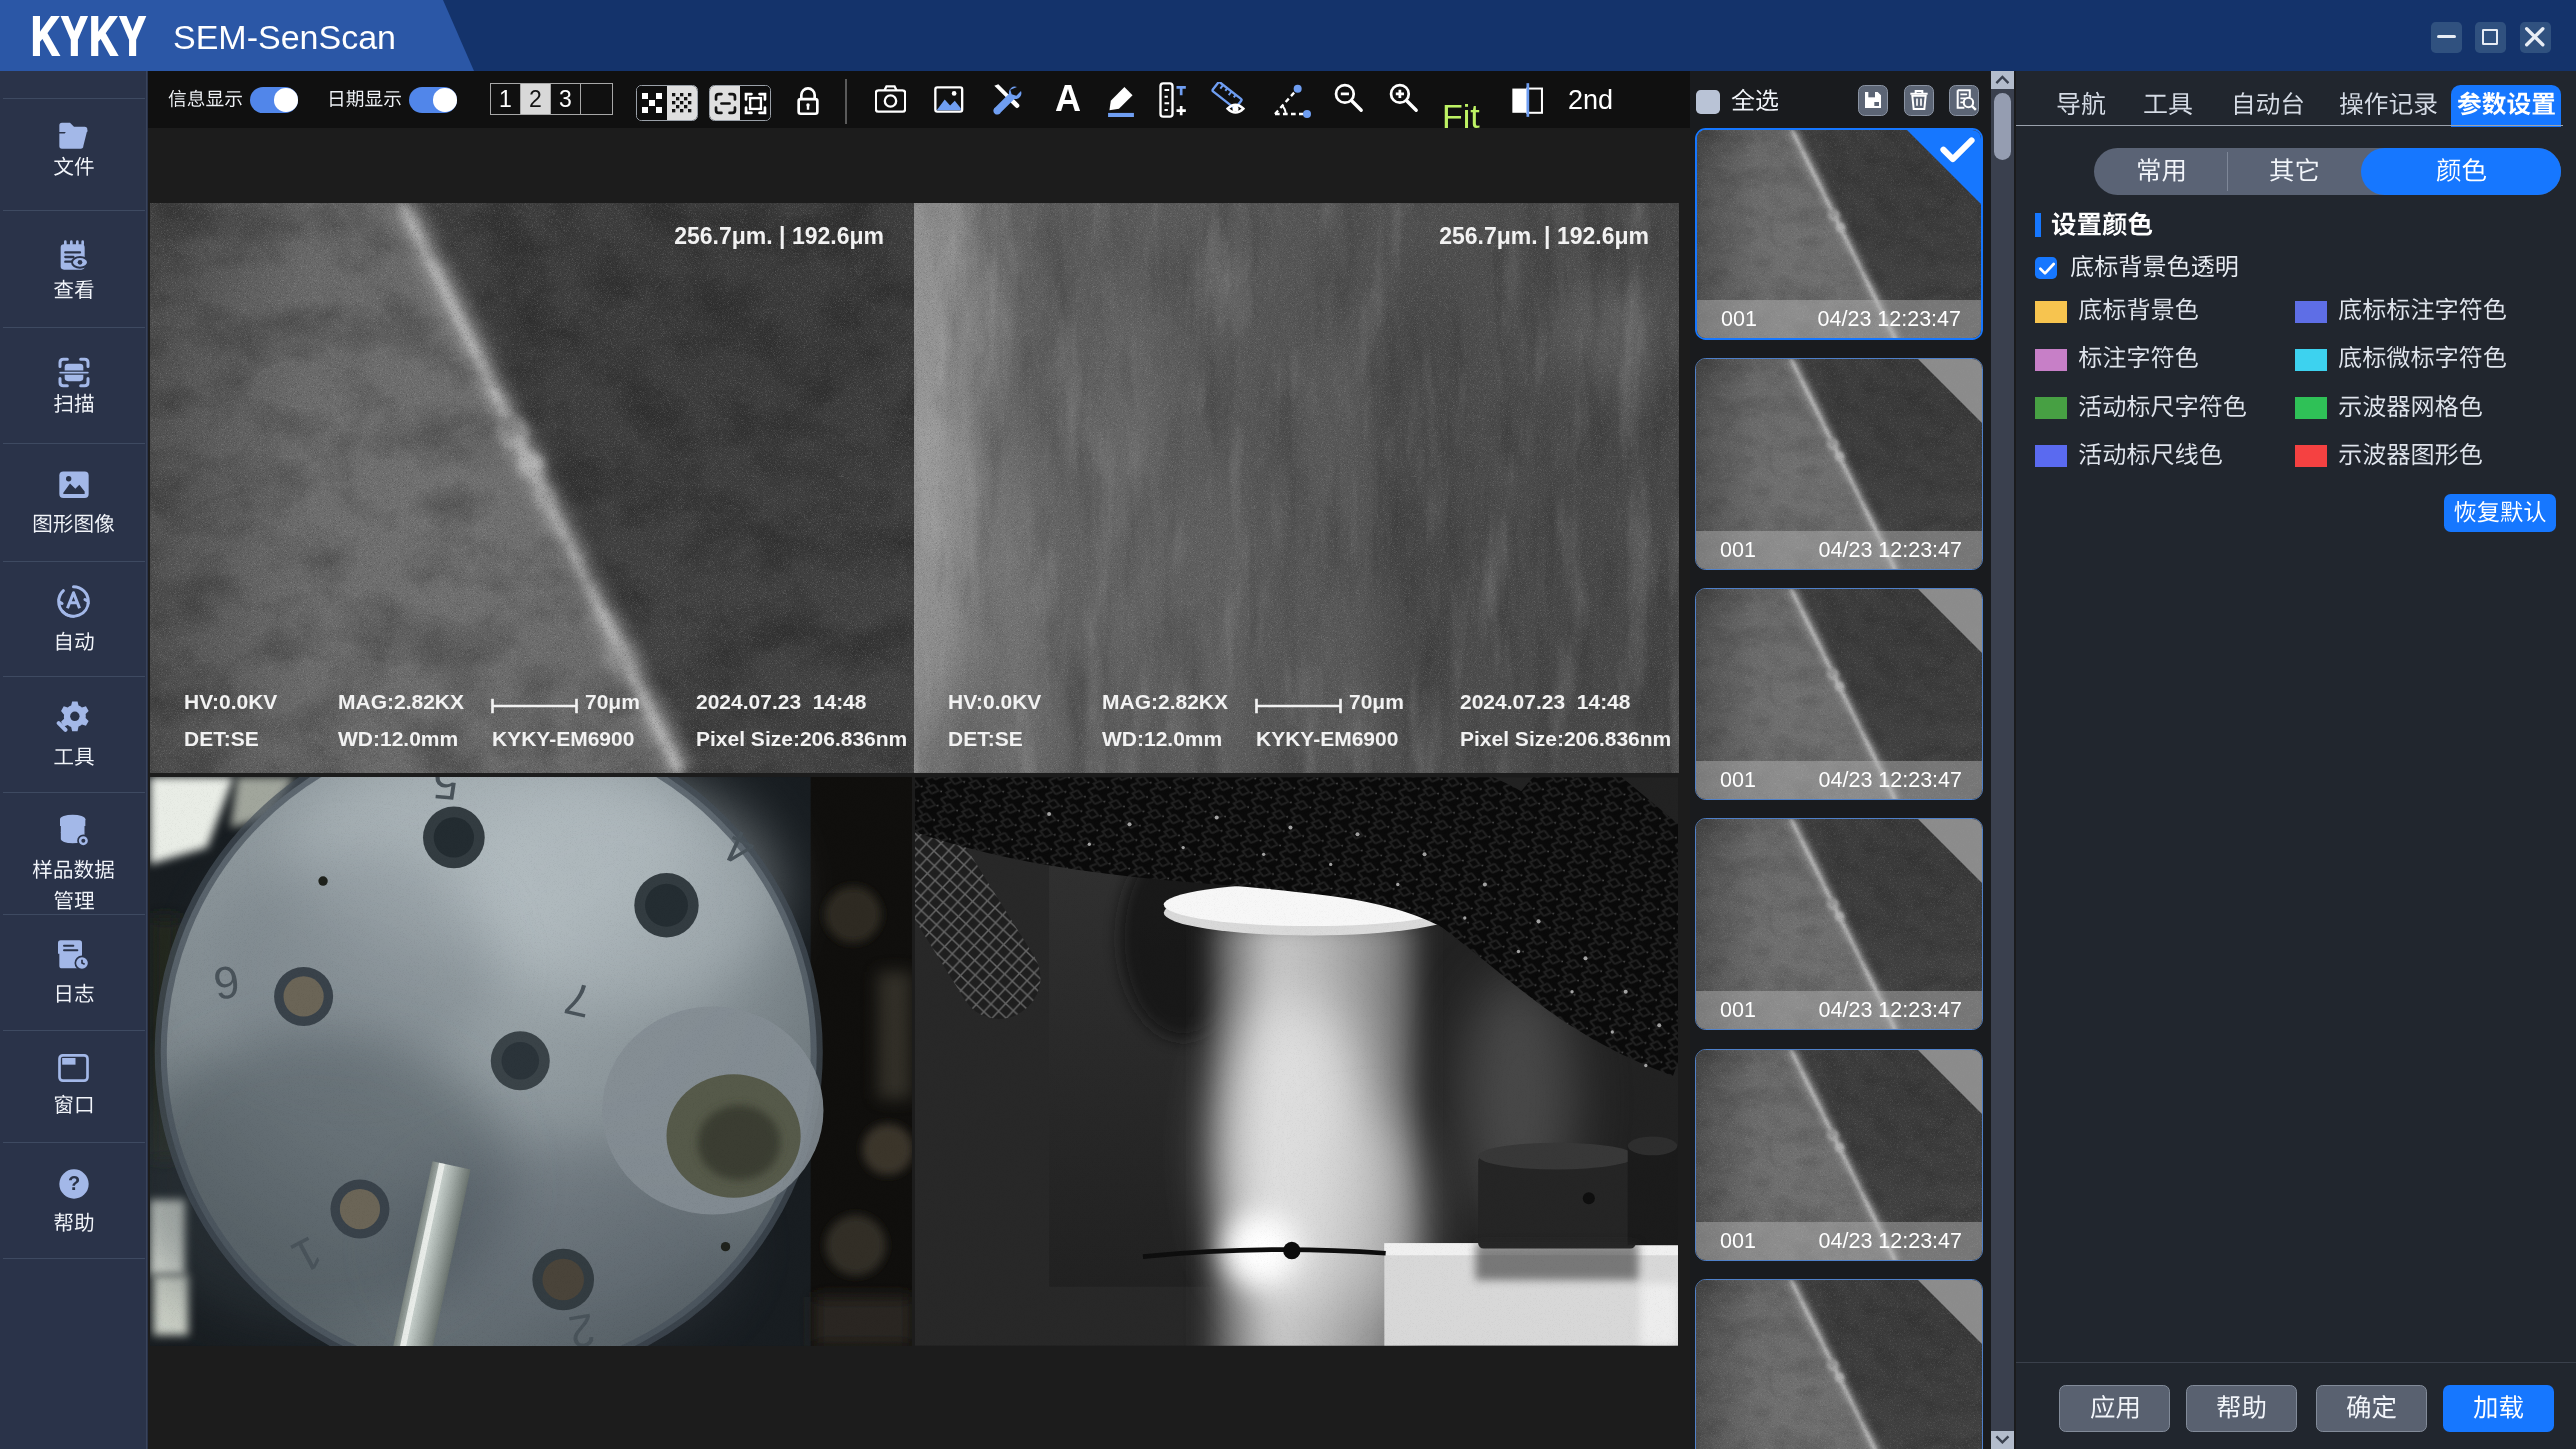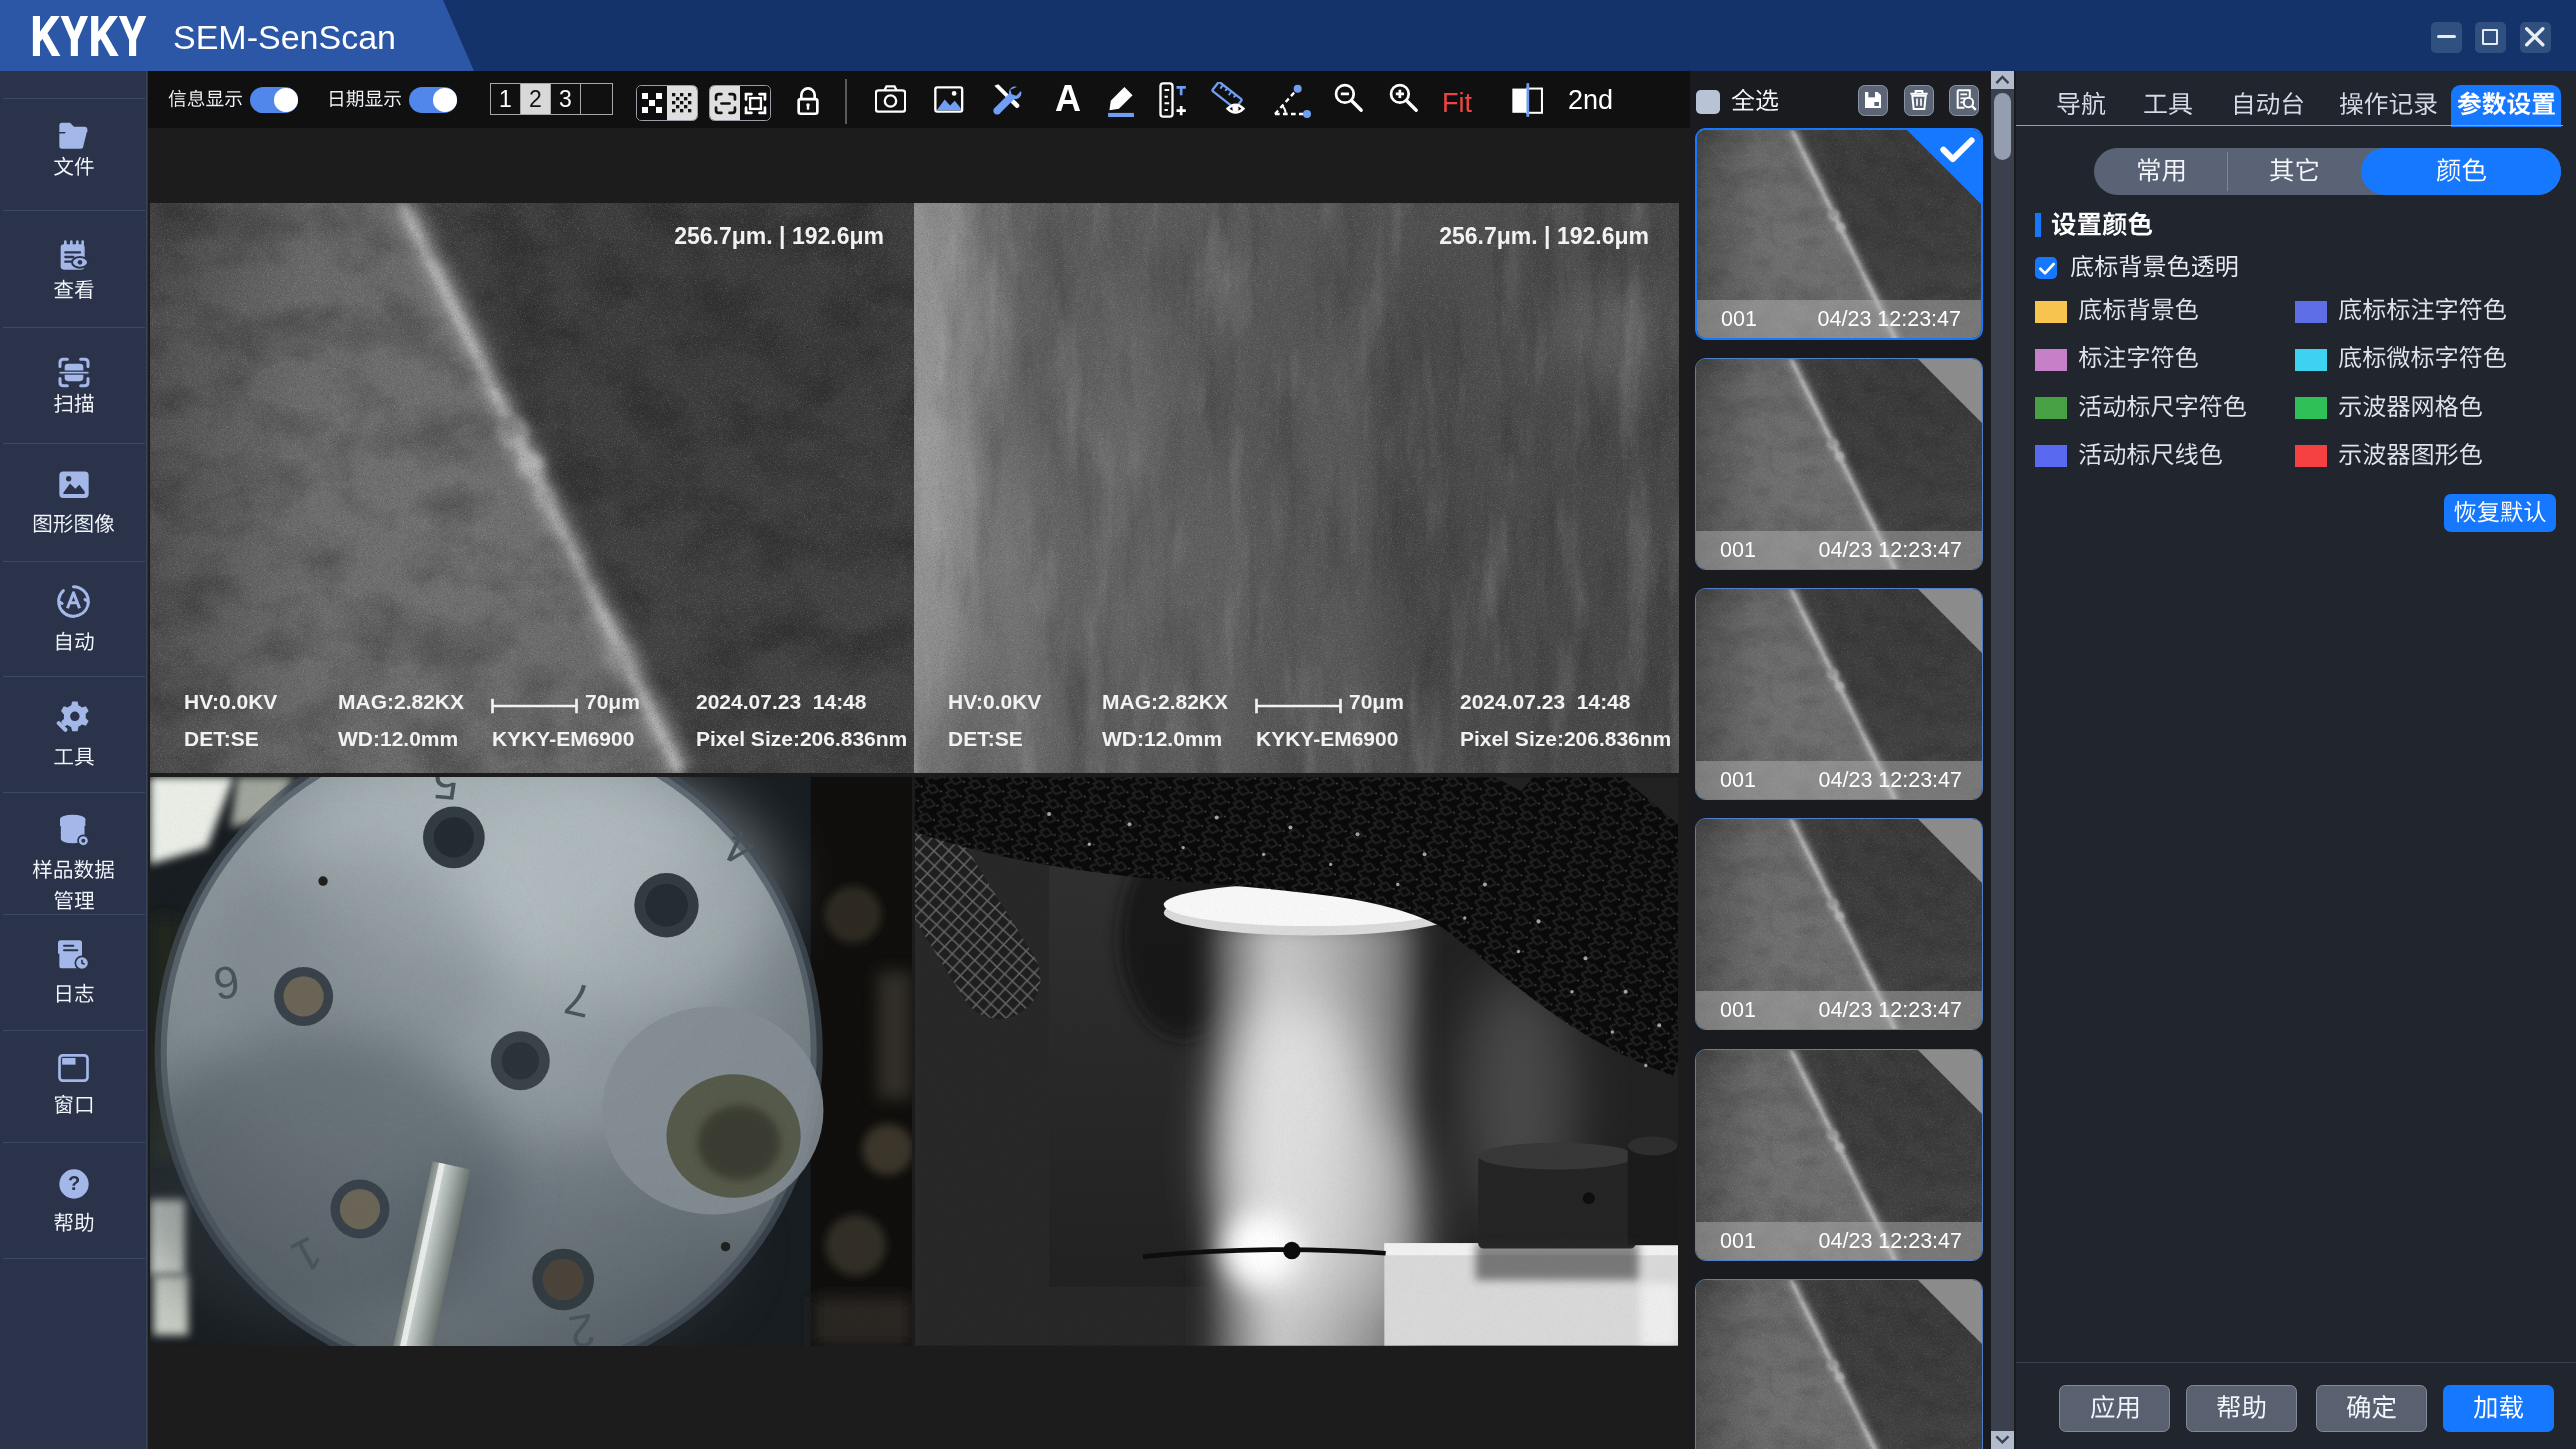--- a/index.html
+++ b/index.html
@@ -138,21 +138,21 @@
 <svg class="abs" style="left:1334px;top:83px" width="34" height="34" viewBox="0 0 50 50">
     <circle cx="16" cy="16" r="13" fill="none" stroke="#fff" stroke-width="4"></circle>
     <path d="M26 26 L40 40" stroke="#fff" stroke-width="5" stroke-linecap="round"></path>
     <path d="M10 16 h12" stroke="#fff" stroke-width="4"></path>
   </svg>
 <svg class="abs" style="left:1389px;top:83px" width="34" height="34" viewBox="0 0 50 50">
     <circle cx="16" cy="16" r="13" fill="none" stroke="#fff" stroke-width="4"></circle>
     <path d="M26 26 L40 40" stroke="#fff" stroke-width="5" stroke-linecap="round"></path>
     <path d="M10 16 h12 M16 10 v12" stroke="#fff" stroke-width="4"></path>
   </svg>
-<div class="abs" style="left:1442px;top:84px;width:54px;height:38px;color:#ef4444;font-size:27px;line-height:38px">Fit</div>
+<div class="abs" style="left:1442px;top:97px;width:54px;height:38px;color:#bef264;font-size:34px;line-height:38px">Fit</div>
 <svg class="abs" style="left:1511px;top:83px" width="35" height="34" viewBox="0 0 52 50">
     <rect x="2" y="8" width="22" height="36" fill="#fff"></rect>
     <rect x="24" y="8" width="22" height="36" fill="none" stroke="#fff" stroke-width="3"></rect>
     <rect x="23" y="0" width="4" height="50" fill="#6f9ef2"></rect>
   </svg>
 <div class="abs" style="left:1568px;top:81px;width:67px;height:38px;color:#fff;font-size:27px;line-height:38px">2nd</div>
 <div class="abs" style="left:0;top:71px;width:148px;height:1378px;background:#2A3349"></div>
 <div class="abs" style="left:146px;top:71px;width:1.3px;height:1378px;background:#39445C"></div>
 <div class="abs" style="left:2.7px;top:98px;width:142px;height:1.3px;background:#3E4A61"></div>
 <div class="abs" style="left:2.7px;top:210px;width:142px;height:1.3px;background:#3E4A61"></div>

